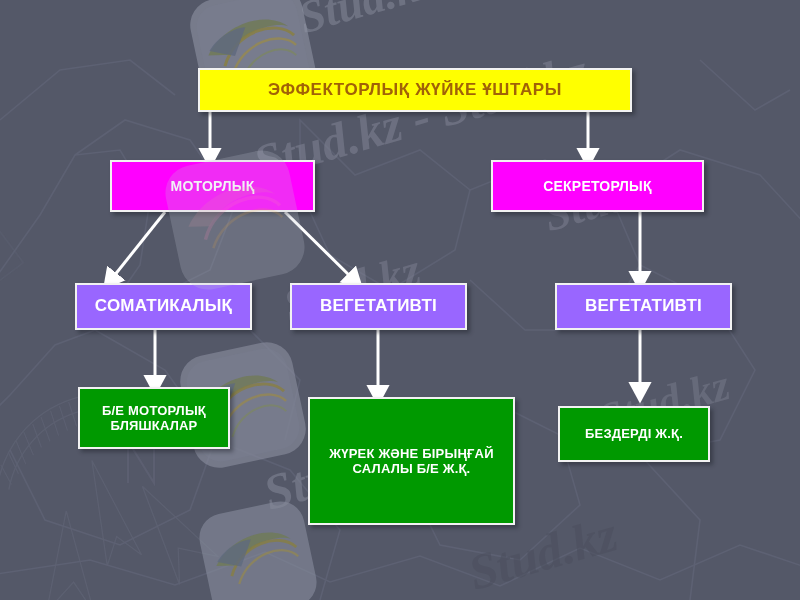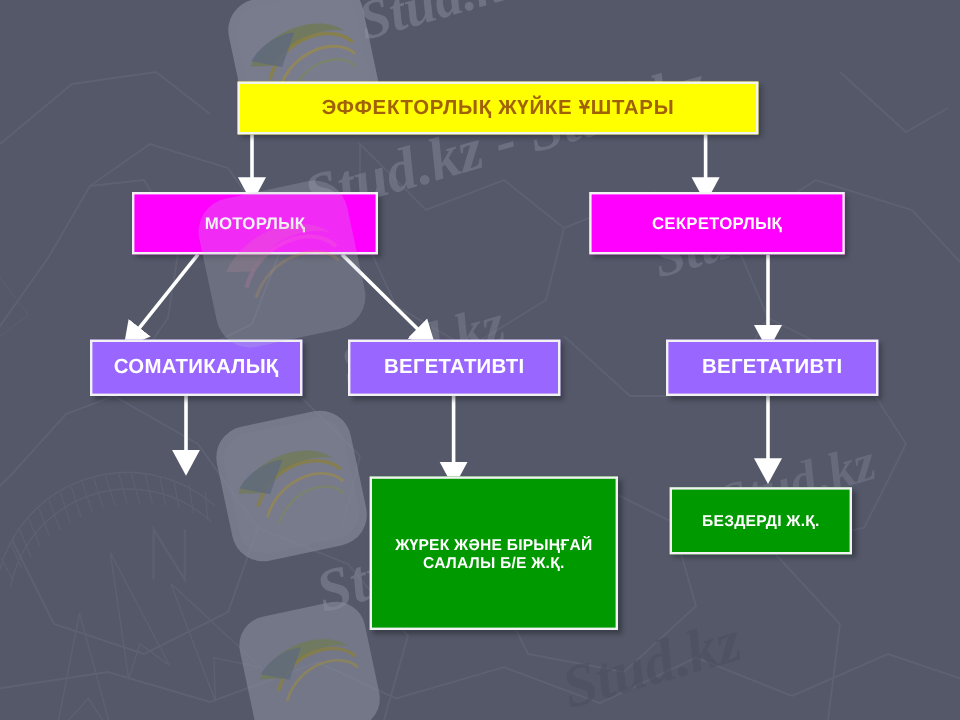--- a/index.html
+++ b/index.html
@@ -256,20 +256,24 @@
   </div>
 
   <div class="node node-purple" style="left:290px; top:283px; width:177px; height:47px;">
     <span>ВЕГЕТАТИВТІ</span>
   </div>
 
   <div class="node node-purple" style="left:555px; top:283px; width:177px; height:47px;">
     <span>ВЕГЕТАТИВТІ</span>
   </div>
 
+  <div class="node node-green" style="left:78px; top:387px; width:152px; height:62px; flex-direction:column;">
+    <span>Б/Е МОТОРЛЫҚ</span>
+    <span>БЛЯШКАЛАР</span>
+  </div>
 
   <div class="node node-green" style="left:308px; top:397px; width:207px; height:128px; flex-direction:column;">
     <span>ЖҮРЕК ЖӘНЕ БІРЫҢҒАЙ</span>
     <span>САЛАЛЫ Б/Е Ж.Қ.</span>
   </div>
 
   <div class="node node-green" style="left:558px; top:394px; width:152px; height:56px;margin-top:12px;">
     <span>БЕЗДЕРДІ Ж.Қ.</span>
   </div>
 

